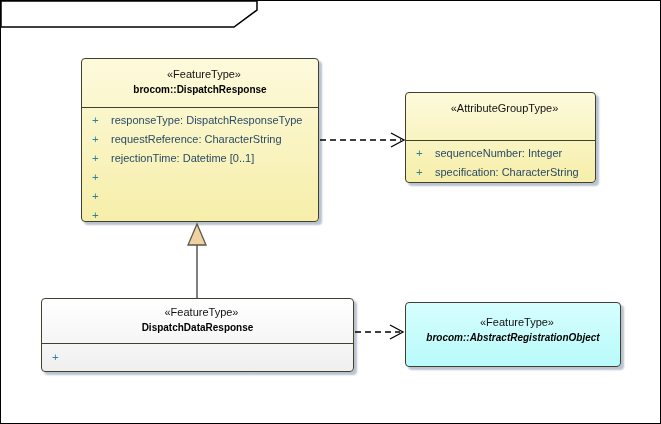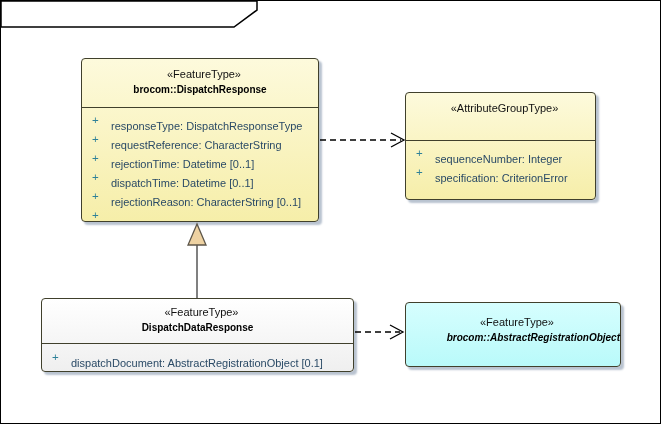--- a/index.html
+++ b/index.html
@@ -29,29 +29,29 @@
   .fill-cyan      { background:linear-gradient(#D6FEFE, #B9FAFA); }
   .fill-neutral   { background:linear-gradient(#FFFFFF, #EFEFEF); }
   .uml-header {
     border-bottom:1.4px solid #40402c;
     text-align:center;
     box-sizing:border-box;
   }
   .uml-header.no-divider { border-bottom:none; }
   .stereotype { font-size:11px; color:#111111; line-height:15px;padding-left:8px; }
   .class-name { font-size:10px; font-weight:bold; color:#000000; line-height:16px; }
-  .class-name.italic { font-style:italic;text-align:right; }
+  .class-name.italic { font-style:italic; }
   .attr-area { padding-top:3px; }
   .attr-row { position:relative; height:19px; line-height:19px; white-space:nowrap; }
   .attr-vis {
     position:absolute; left:10px; top:0;
     color:#2e8098; font-size:11.5px;
   }
   .attr-text {
-    position:absolute; left:29px; top:6px;
+    position:absolute; left:29px; top:0;
     color:#2a4a66; font-size:11px;
   }
   
   #box-dispatch-response .uml-header { height:49px; padding-top:8px; }
   #box-criterion-error   .uml-header { height:48px; padding-top:8px; }
   #box-dispatch-data-response .uml-header { height:45px; padding-top:6px; }
   #box-abstract-registration  .uml-header { height:100%; padding-top:12px; }
   #box-dispatch-data-response .attr-area { padding-top:4px; }
   
   #overlay {
@@ -80,57 +80,54 @@
       <div class="attr-row">
         <span class="attr-vis">+</span>
         <span class="attr-text">requestReference: CharacterString</span>
       </div>
       <div class="attr-row">
         <span class="attr-vis">+</span>
         <span class="attr-text">rejectionTime: Datetime [0..1]</span>
       </div>
       <div class="attr-row">
         <span class="attr-vis">+</span>
-        <span class="attr-text">dispatchTime: Datetime [0..1]</span>
       </div>
       <div class="attr-row">
         <span class="attr-vis">+</span>
-        <span class="attr-text">rejectionReason: CharacterString [0..1]</span>
       </div>
       <div class="attr-row">
         <span class="attr-vis">+</span>
       </div>
     </div>
   </div>
 
-  <div id="box-criterion-error" class="uml-box fill-feature" style="left:404px; top:91px; width:191px; height:108px;">
+  <div id="box-criterion-error" class="uml-box fill-feature" style="left:404px; top:91px; width:191px; height:91px;">
     <div class="uml-header">
       <div class="stereotype">«AttributeGroupType»</div>
     </div>
     <div class="attr-area">
       <div class="attr-row">
         <span class="attr-vis">+</span>
         <span class="attr-text">sequenceNumber: Integer</span>
       </div>
       <div class="attr-row">
         <span class="attr-vis">+</span>
-        <span class="attr-text">specification: CriterionError</span>
+        <span class="attr-text">specification: CharacterString</span>
       </div>
     </div>
   </div>
 
   <div id="box-dispatch-data-response" class="uml-box fill-neutral" style="left:40px; top:297px; width:313px; height:74px;">
     <div class="uml-header">
       <div class="stereotype">«FeatureType»</div>
       <div class="class-name">DispatchDataResponse</div>
     </div>
     <div class="attr-area">
       <div class="attr-row">
         <span class="attr-vis">+</span>
-        <span class="attr-text">dispatchDocument: AbstractRegistrationObject [0.1]</span>
       </div>
     </div>
   </div>
 
   <div id="box-abstract-registration" class="uml-box fill-cyan" style="left:404px; top:301px; width:216px; height:65px;">
     <div class="uml-header no-divider">
       <div class="stereotype">«FeatureType»</div>
       <div class="class-name italic">brocom::AbstractRegistrationObject</div>
     </div>
   </div>

